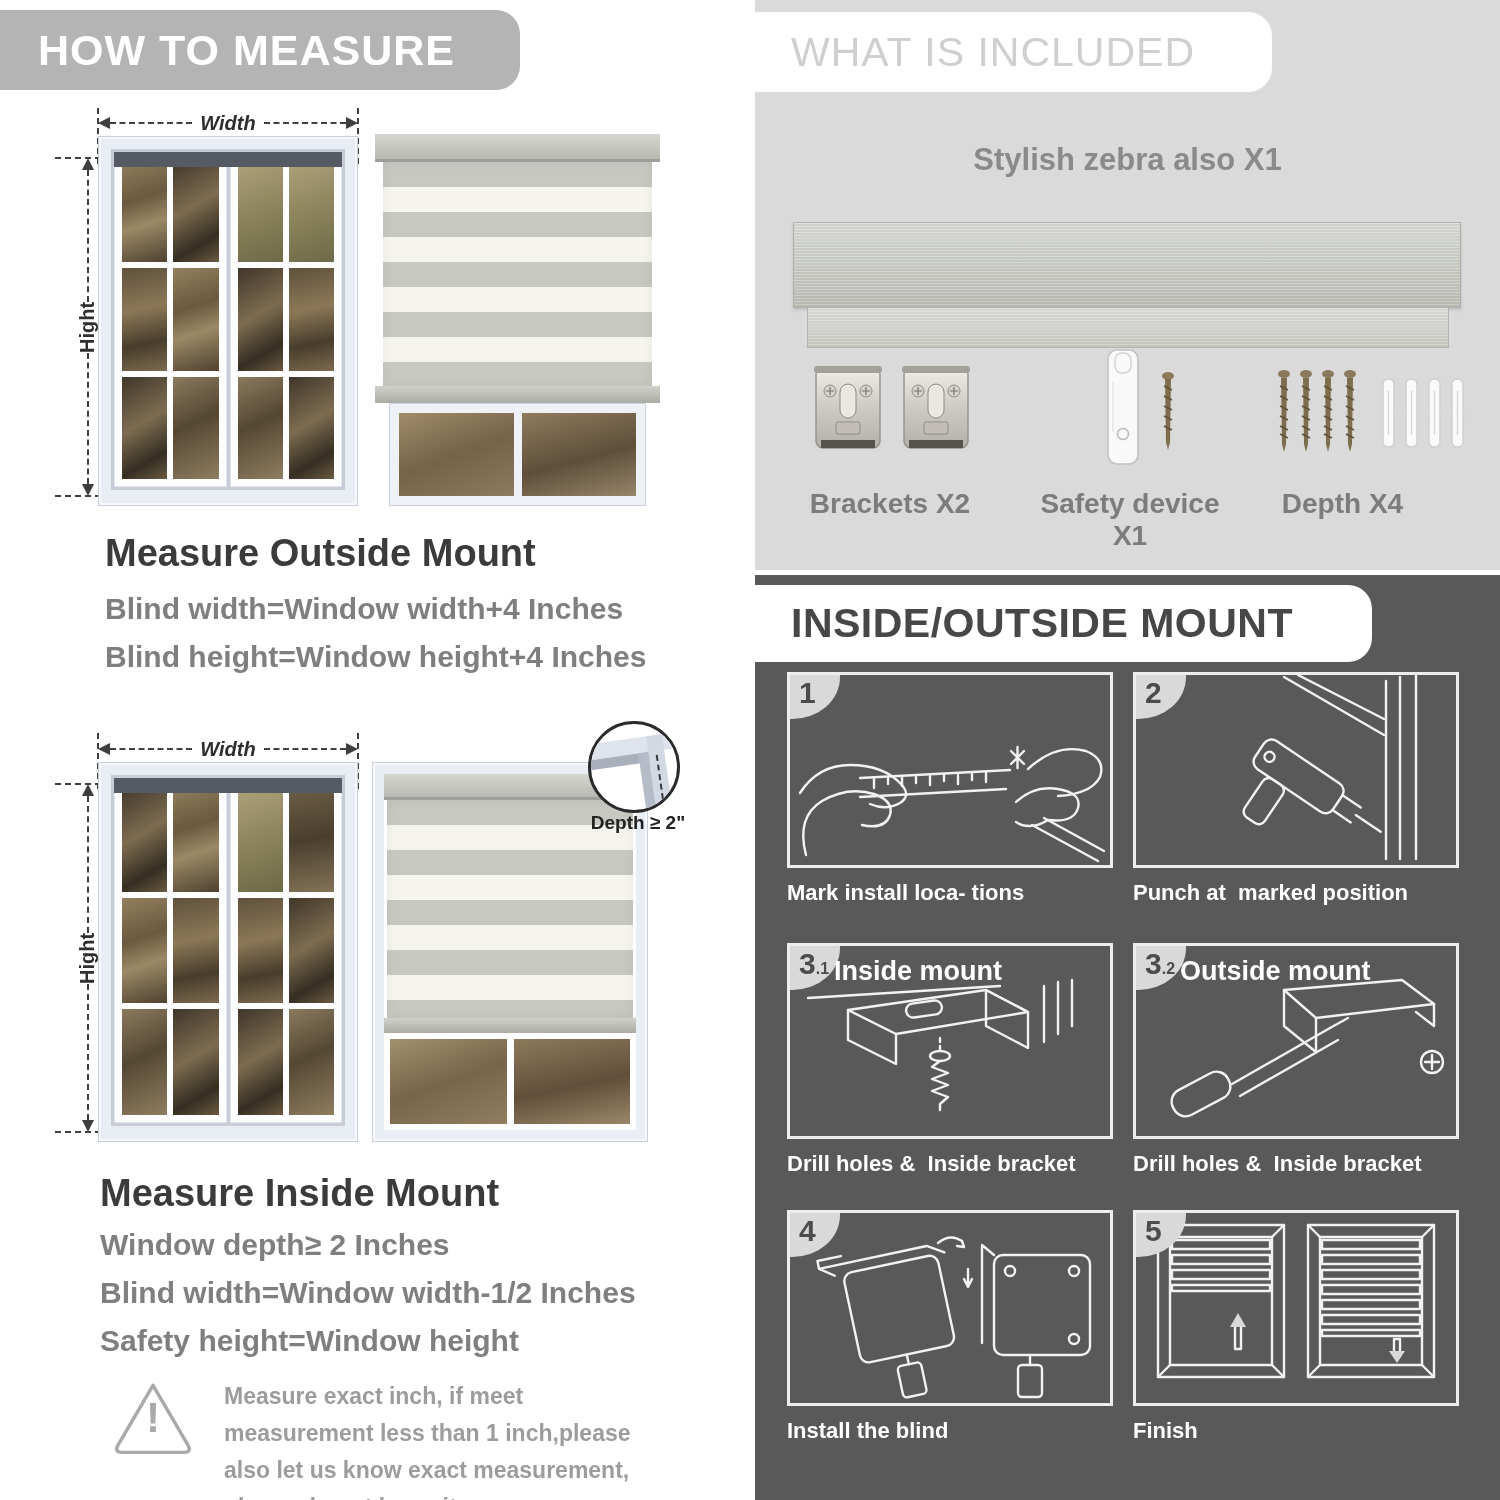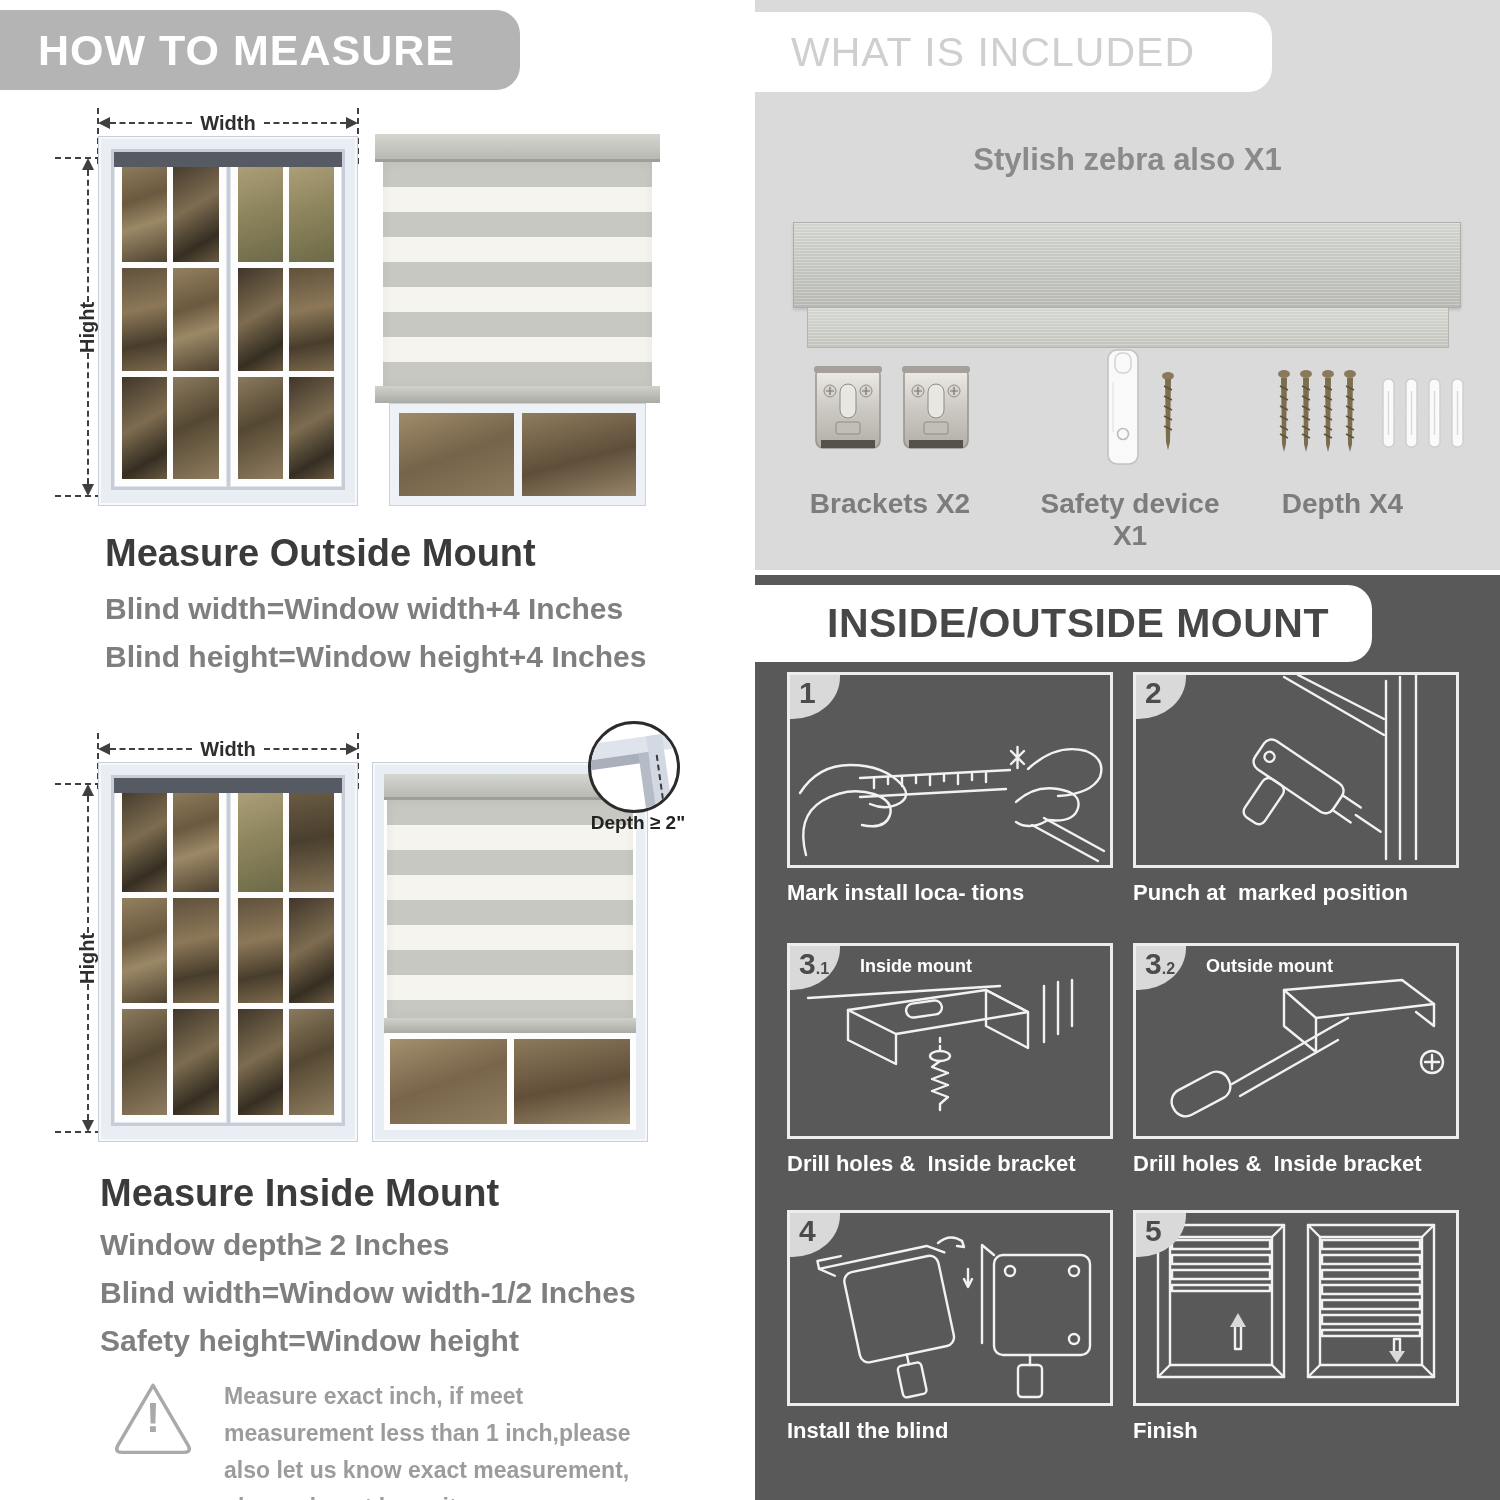--- a/index.html
+++ b/index.html
@@ -6,21 +6,21 @@
   body{width:1500px;height:1500px;font-family:"Liberation Sans",sans-serif;background:#fff;}
   #root{position:relative;width:1500px;height:1500px;overflow:hidden;background:#fff;}
   .abs{position:absolute;}
 
   
   .banner-gray{left:0;top:10px;width:520px;height:80px;background:#b4b4b4;border-radius:0 24px 24px 0;
     display:flex;align-items:center;padding-left:38px;box-sizing:border-box;}
   .banner-gray span{font-size:43px;font-weight:bold;color:#ffffff;letter-spacing:1px;}
 
   
-  .h-measure{display:flex;align-items:center;height:22px;}
+  .h-measure{display:flex;align-items:center;height:22px;font-style:italic;}
   .h-measure .seg{flex:1;height:0;border-top:2px dashed #3f3f3f;}
   .ah{width:0;height:0;flex:none;}
   .ah.left{border-top:6px solid transparent;border-bottom:6px solid transparent;border-right:12px solid #3f3f3f;}
   .ah.right{border-top:6px solid transparent;border-bottom:6px solid transparent;border-left:12px solid #3f3f3f;}
   .ah.up{border-left:6px solid transparent;border-right:6px solid transparent;border-bottom:12px solid #3f3f3f;}
   .ah.down{border-left:6px solid transparent;border-right:6px solid transparent;border-top:12px solid #3f3f3f;}
   .dim-label{font-size:20px;font-weight:bold;color:#2e2e2e;margin:0 8px;white-space:nowrap;}
   .v-measure{display:flex;flex-direction:column;align-items:center;width:22px;}
   .v-measure .seg{flex:1;width:0;border-left:2px dashed #3f3f3f;}
   .v-measure .dim-label{transform:rotate(-90deg);margin:14px 0;}
@@ -79,28 +79,28 @@
   .rail-lower{position:absolute;left:52px;top:308px;width:642px;height:40px;
     background:repeating-linear-gradient(180deg,rgba(255,255,255,0.22) 0 1px,rgba(0,0,0,0.02) 1px 3px),linear-gradient(#dadcd6,#c6c8c1);
     border:1px solid #b3b5ae;border-top:none;box-sizing:border-box;}
   .item-label{position:absolute;top:488px;font-size:28px;font-weight:bold;color:#7c7c7c;text-align:center;}
   .icon-row{position:absolute;display:flex;align-items:flex-end;}
 
   
   .panel-dark{left:755px;top:575px;width:745px;height:925px;background:#595959;}
   .banner-white-dark{position:absolute;left:0;top:10px;width:617px;height:77px;background:#ffffff;border-radius:0 24px 24px 0;
     display:flex;align-items:center;padding-left:36px;box-sizing:border-box;}
-  .banner-white-dark span{font-size:41px;font-weight:bold;color:#474747;letter-spacing:0.5px;margin-left:36px;}
+  .banner-white-dark span{font-size:41px;font-weight:bold;color:#474747;letter-spacing:0.5px;}
   .step{position:absolute;width:326px;}
   .step-panel{position:relative;width:326px;height:196px;border:3px solid #ededed;box-sizing:border-box;background:#595959;overflow:hidden;}
   .badge{position:absolute;left:0;top:0;width:50px;height:44px;background:#d9d9d9;border-radius:0 0 95% 0;
     display:flex;align-items:flex-start;padding:2px 0 0 9px;box-sizing:border-box;color:#4c4c4c;}
   .badge .n{font-size:30px;font-weight:bold;line-height:1.05;}
   .badge .s{font-size:16px;font-weight:bold;margin-top:12px;}
-  .inline-label{position:absolute;left:70px;top:10px;font-size:18px;font-weight:bold;color:#ffffff;white-space:pre-wrap;}
+  .inline-label{position:absolute;left:44px;top:10px;font-size:27px;font-weight:bold;color:#ffffff;white-space:pre-wrap;}
   .caption{margin-top:12px;font-size:22px;font-weight:bold;color:#ffffff;white-space:pre-wrap;}
   .art{position:absolute;left:0;top:0;width:100%;height:100%;}
   .art path,.art rect,.art circle,.art ellipse,.art line{fill:none;stroke:#f2f2f2;stroke-width:2.4;stroke-linecap:round;stroke-linejoin:round;}
   .art .fillgray{fill:#d9d9d9;stroke:none;}
 </style>
 </head>
 <body>
 
 <div id="root">
 

